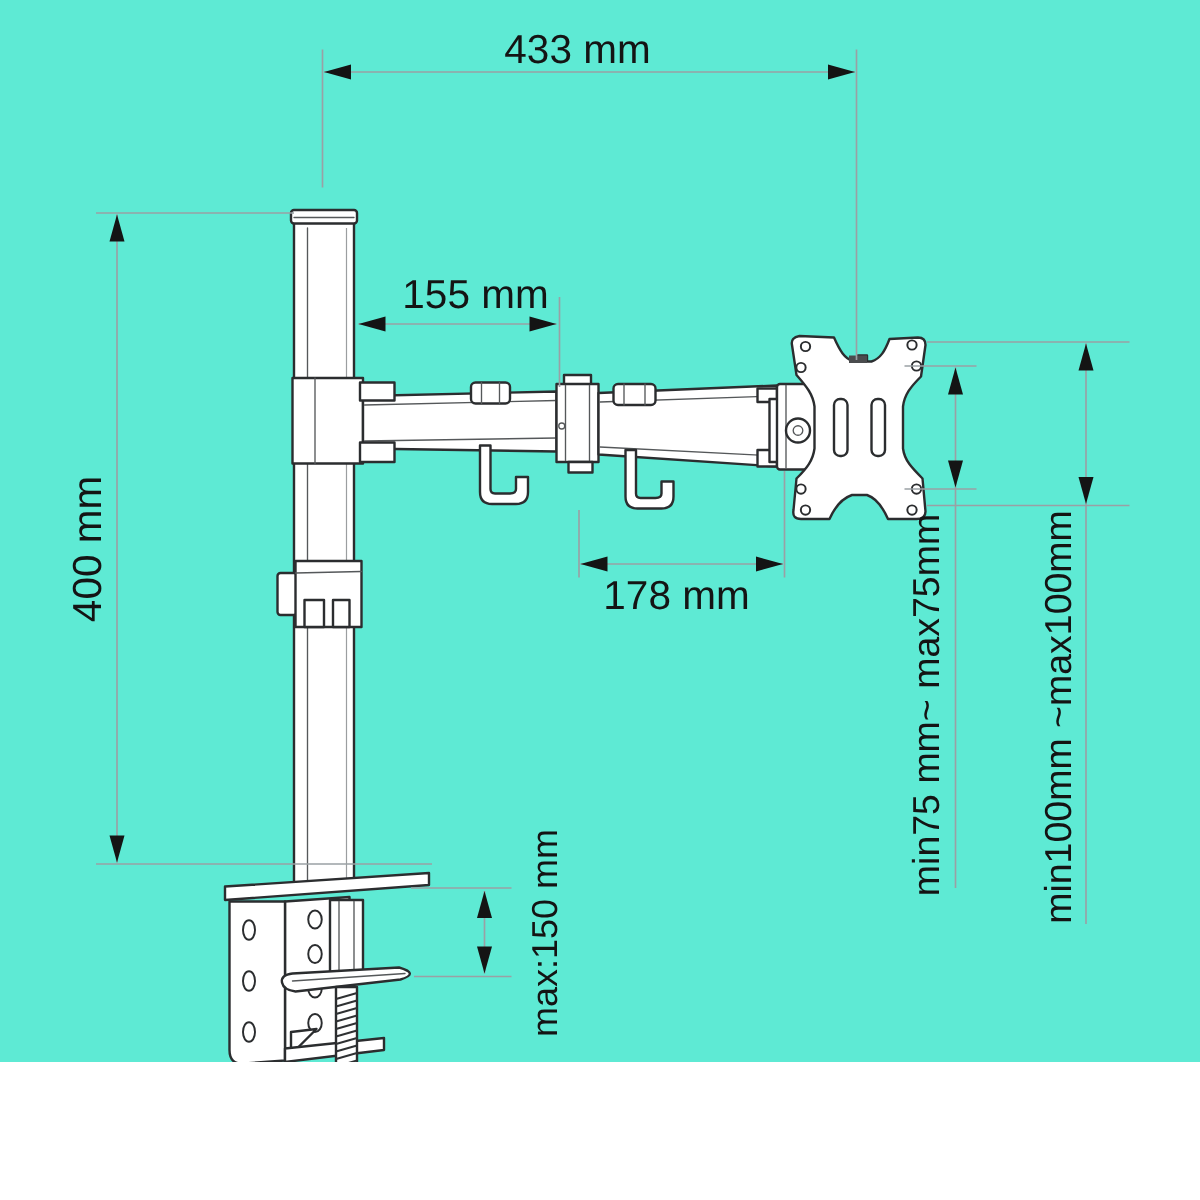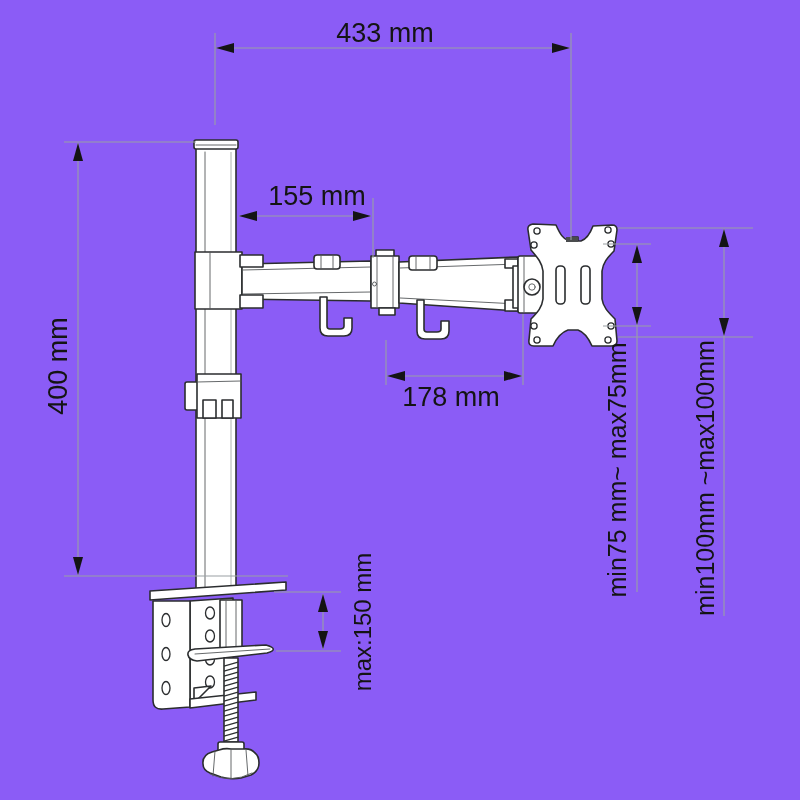--- a/index.html
+++ b/index.html
@@ -1,16 +1,16 @@
 <!DOCTYPE html>
 <html><head>
 <meta charset="utf-8">
 <style>
   html,body{margin:0;padding:0;background:#ffffff;}
-  .stage{position:relative;width:800px;height:800px;background:#8b5cf6;overflow:hidden;
+  .stage{position:relative;width:800px;height:708px;background:#5eead4;overflow:hidden;
          font-family:"Liberation Sans", sans-serif;text-align:center;}
   svg{display:block}
   .part{fill:#ffffff;stroke:#2b2d2f;stroke-width:1.6;stroke-linejoin:round;stroke-linecap:round;}
   .part-thin{fill:none;stroke:#55585a;stroke-width:0.9;stroke-linecap:round;}
   .part-lite{fill:none;stroke:#9b9ea0;stroke-width:0.8;}
   .dim{stroke:#9aa0a4;stroke-width:1.1;fill:none;}
   .arrow{fill:#141414;stroke:none;}
   .dimtext{fill:#141414;font-family:"Liberation Sans", sans-serif;}
   .hole{fill:#ffffff;stroke:#2b2d2f;stroke-width:1.3;}
   .thread{stroke:#2f3133;stroke-width:1.3;fill:none;}

